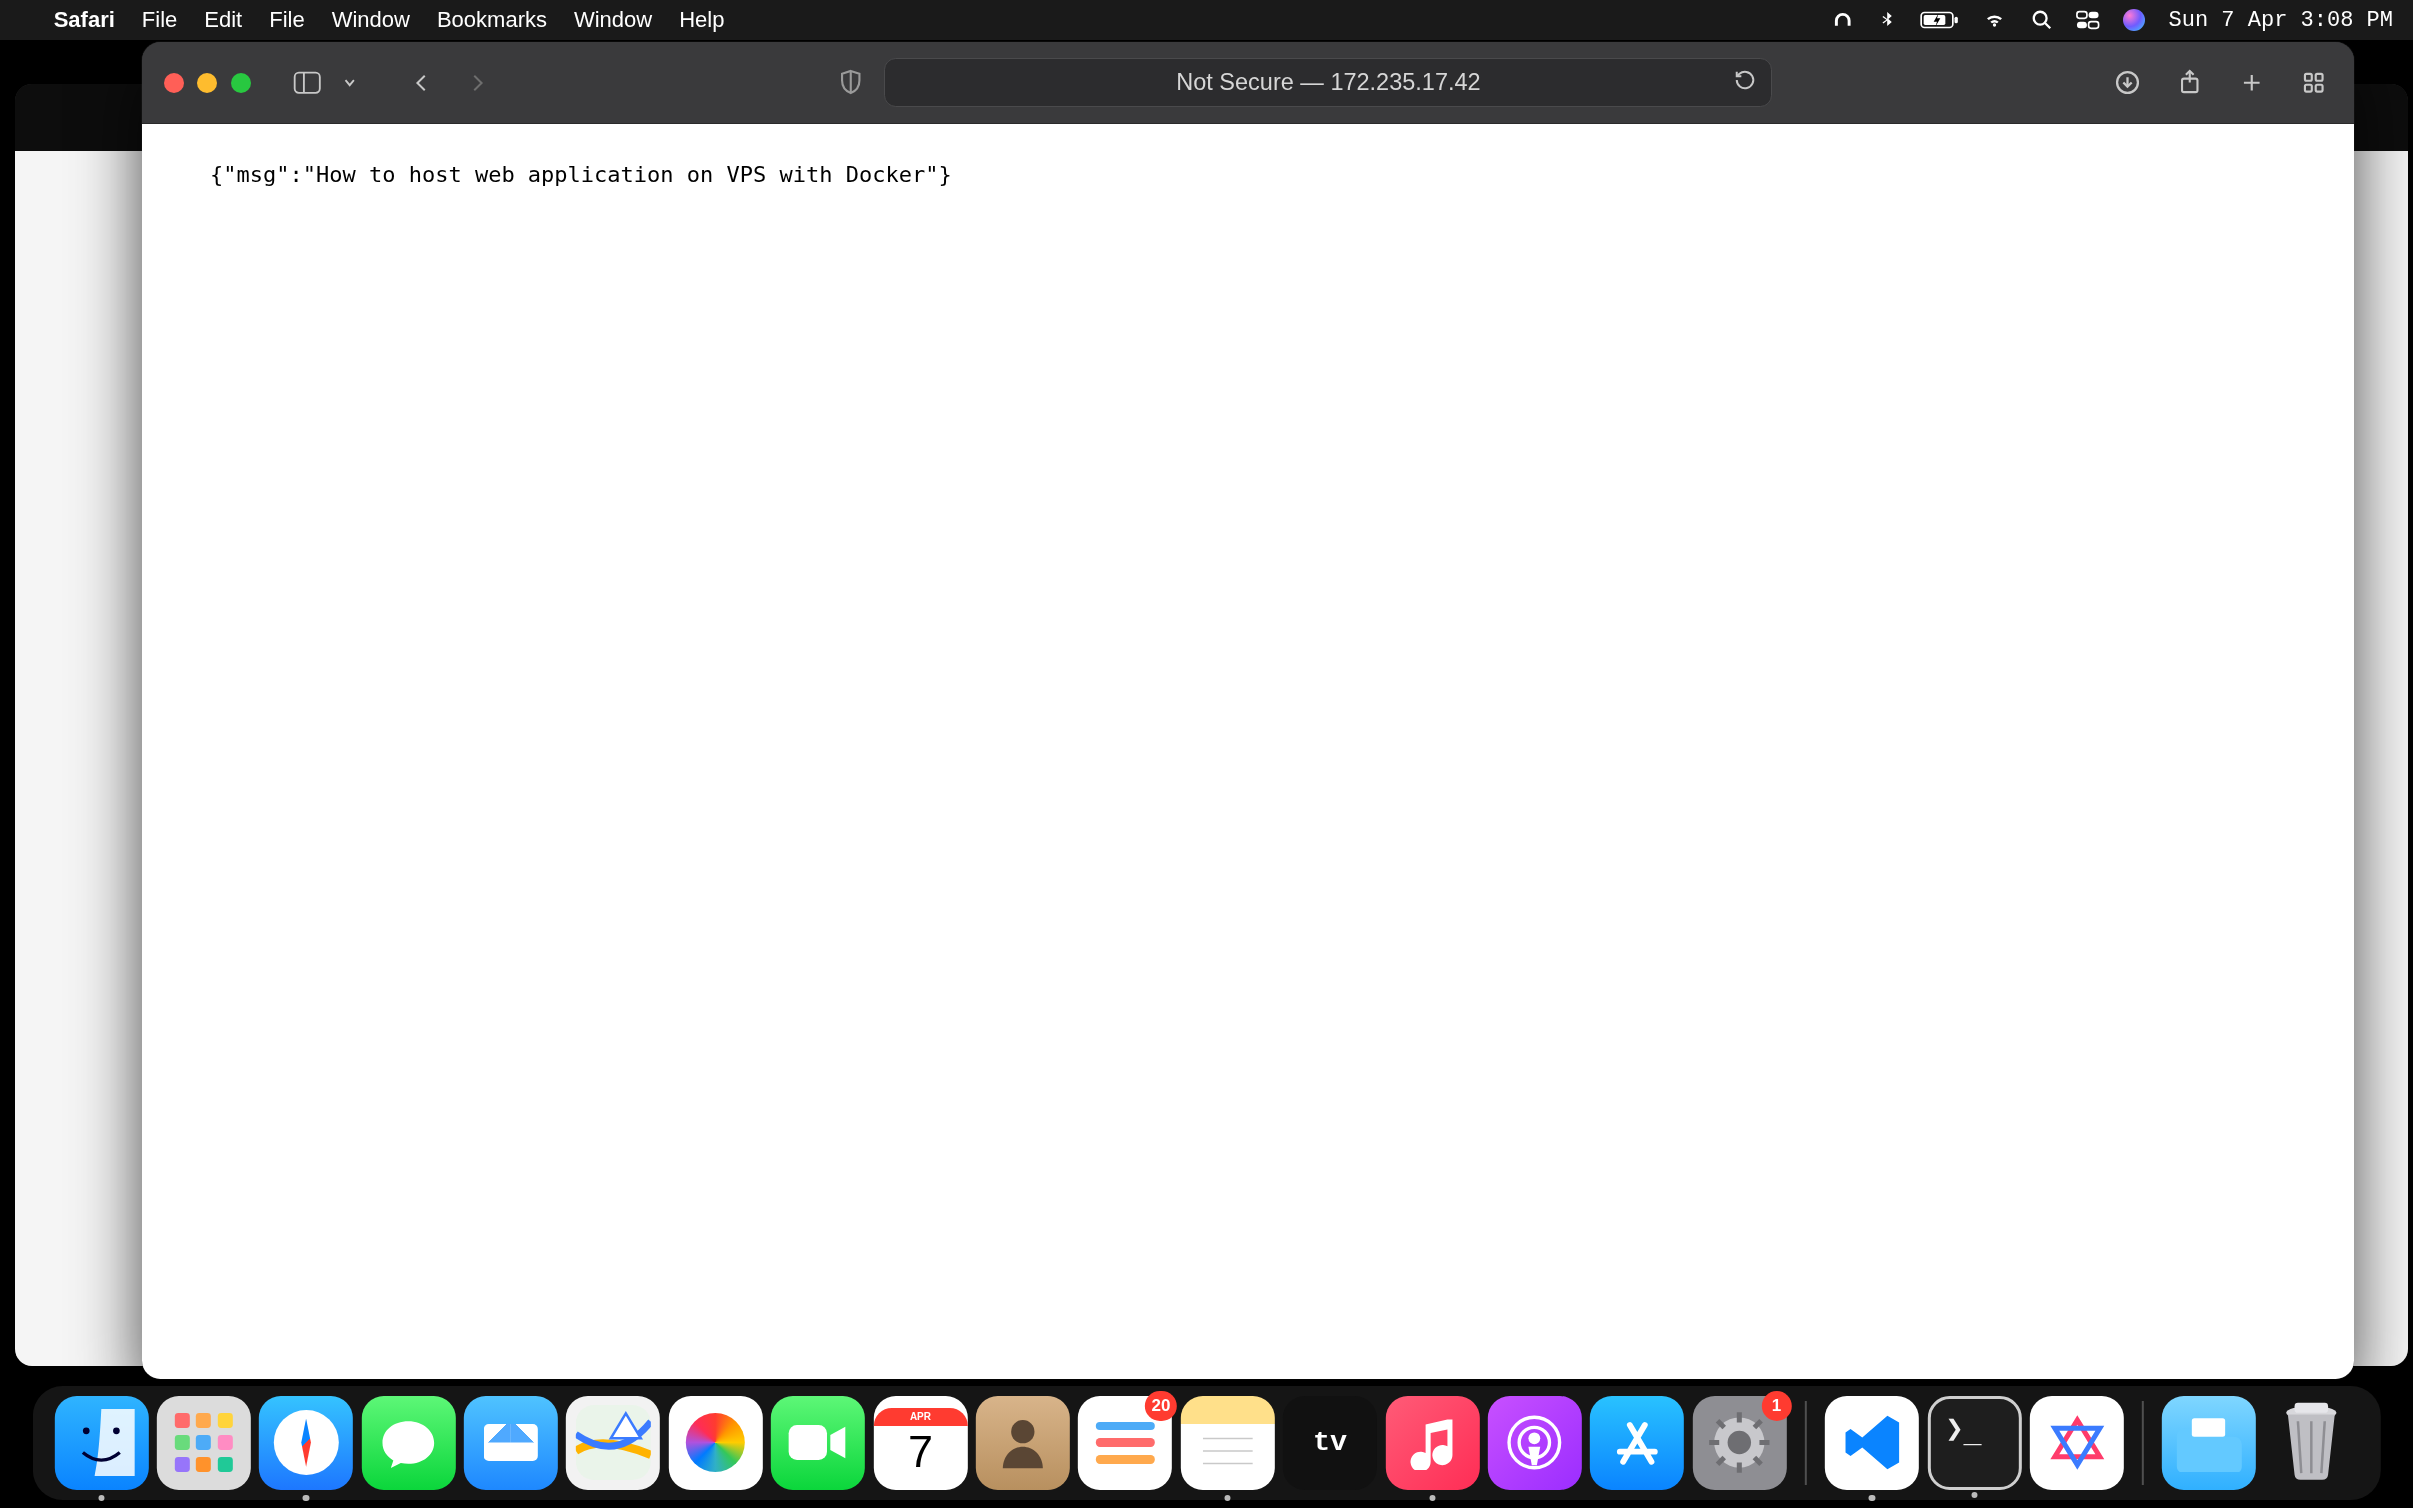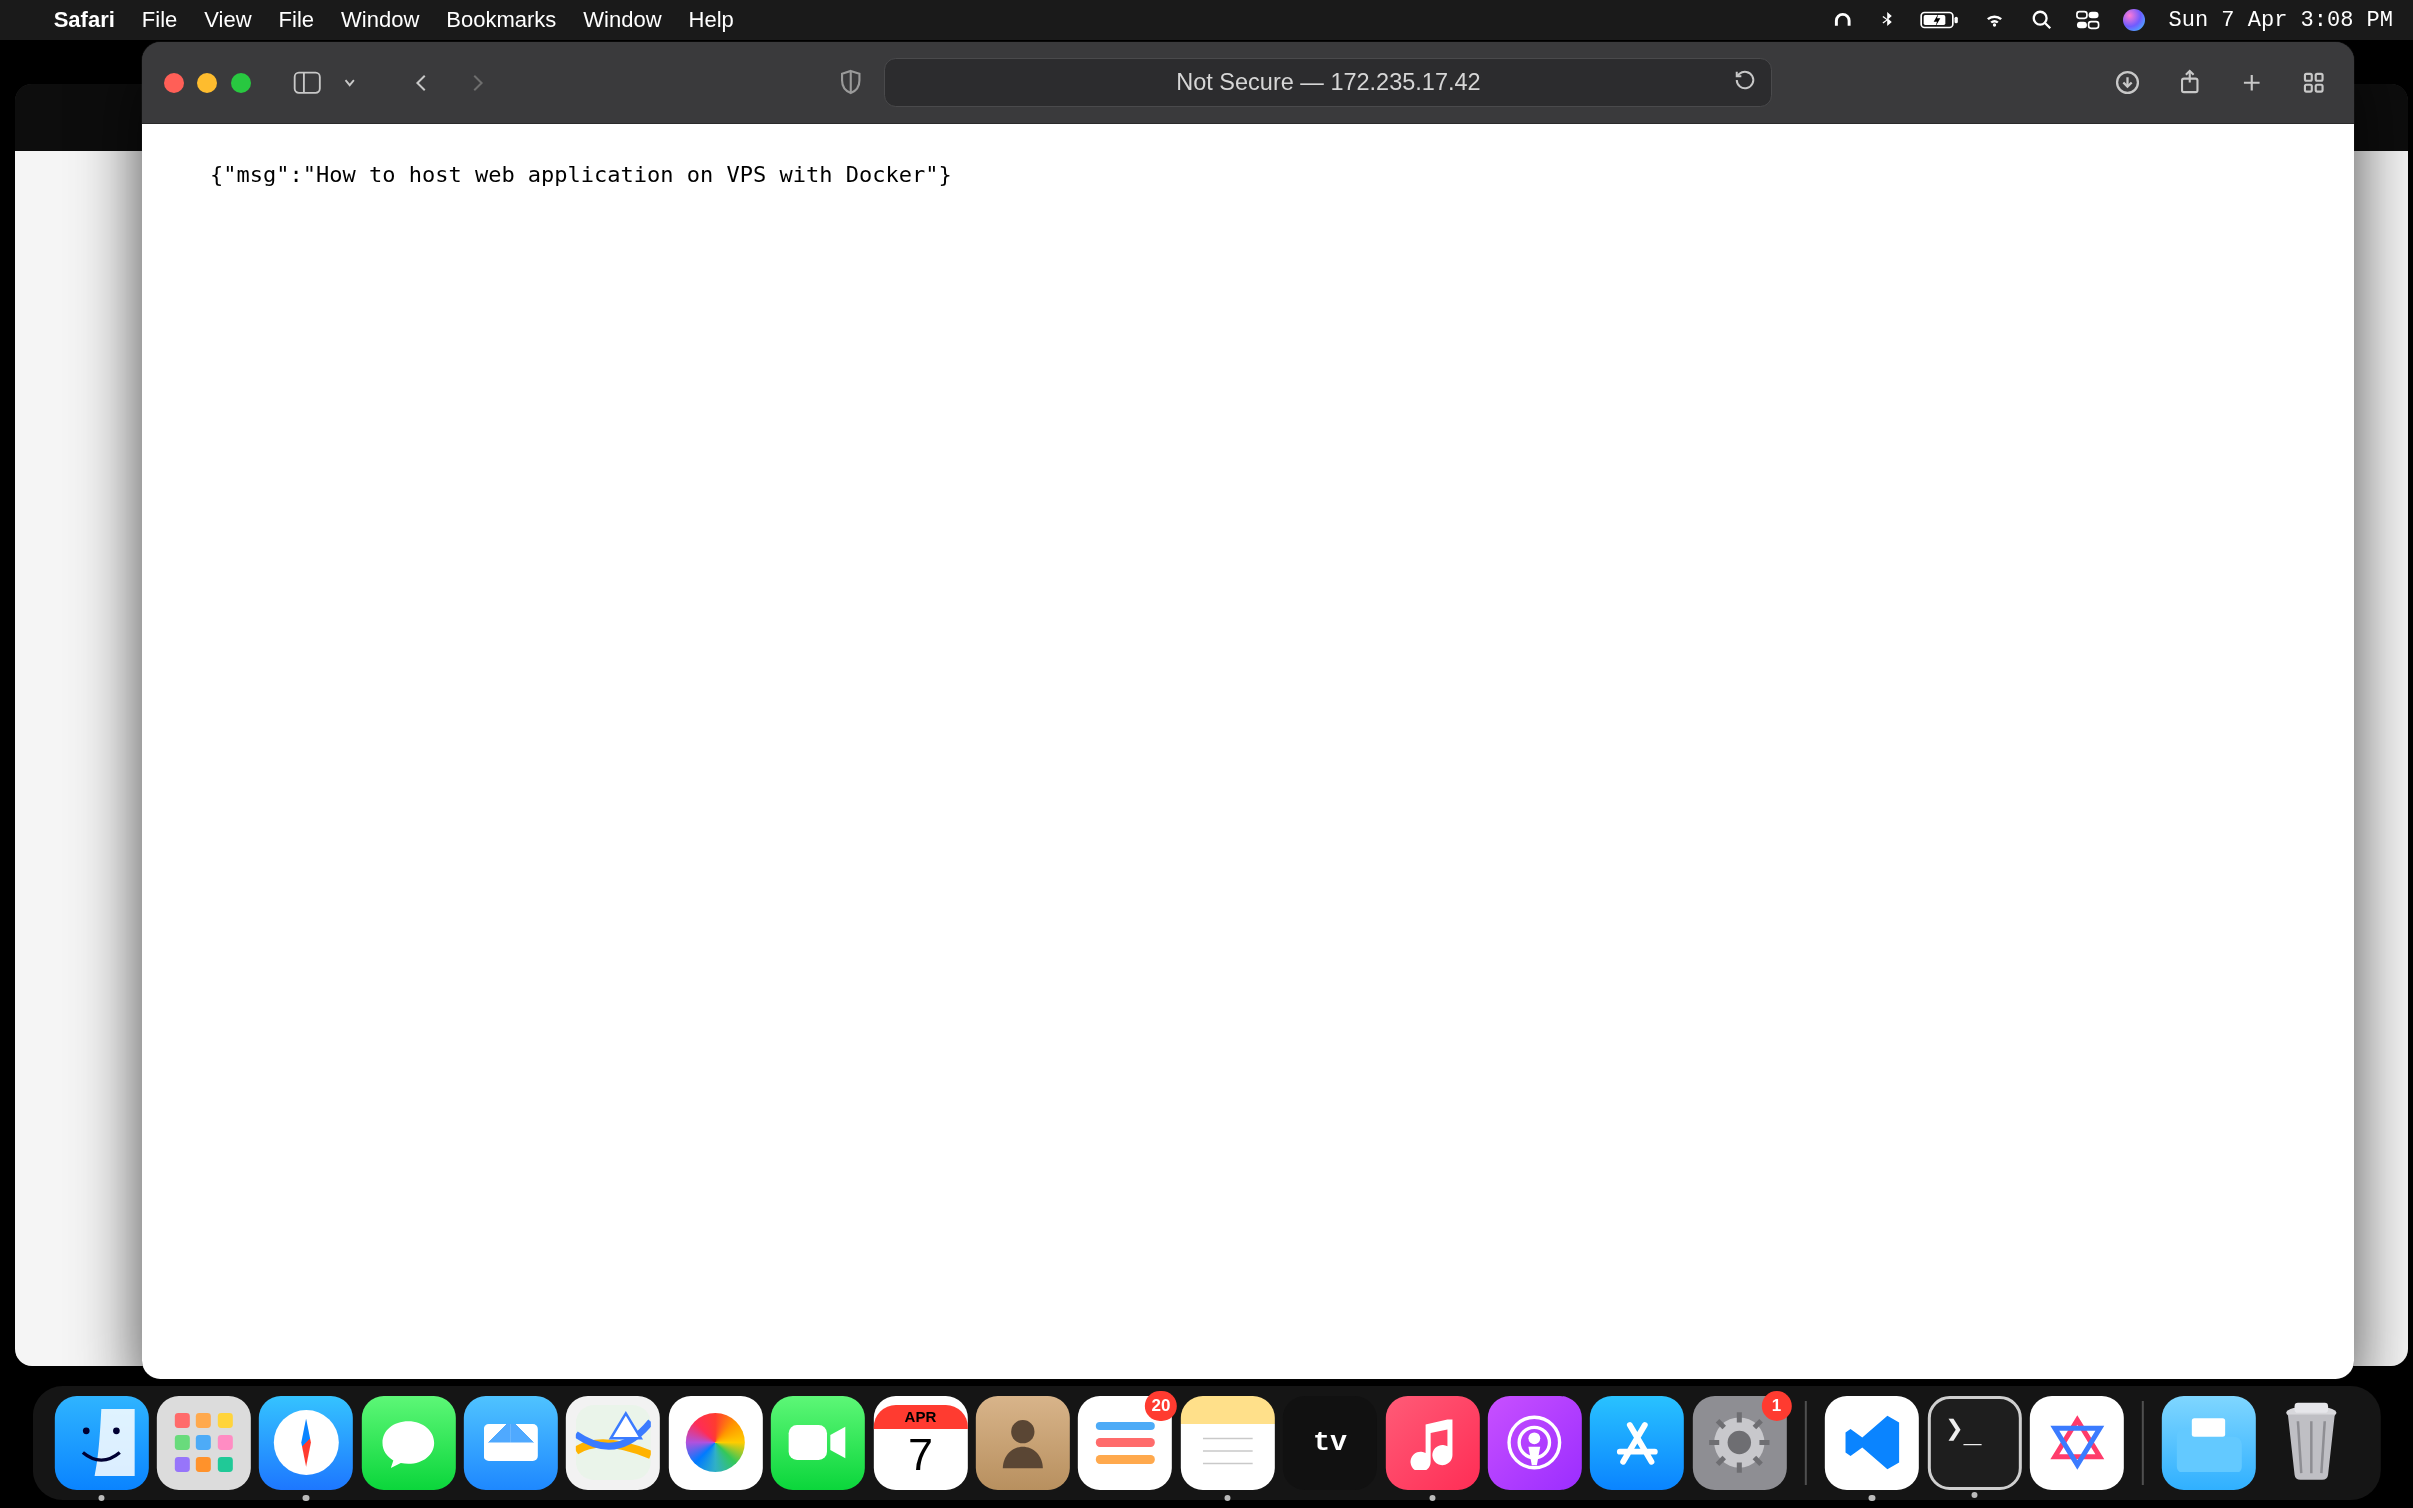--- a/index.html
+++ b/index.html
@@ -162,21 +162,21 @@
     .safari-dock { background: linear-gradient(180deg,#35c3ff,#1d77ff); }
     .safari-compass{ width:65px; height:65px; border-radius:50%; background:#fff; position:relative; }
     .safari-compass::after{ content:""; position:absolute; inset:8.4px; border-radius:50%; background: conic-gradient(from 45deg,#ff3b30 0 50%, #0a84ff 50% 100%); clip-path: polygon(50% 0,60% 50%,50% 100%,40% 50%); }
     .messages { background: linear-gradient(180deg,#5df777,#0bd63b); }
     .mail { background: linear-gradient(180deg,#4fc3ff,#1e88ff); }
     .maps { background:#f2f2f2; }
     .photos { background:#fff; }
     .photos .flower { width:59px; height:59px; border-radius:50%; background: conic-gradient(#ff3b30,#ff9500,#ffcc00,#34c759,#30b0c7,#007aff,#af52de,#ff2d55,#ff3b30); }
     .facetime { background: linear-gradient(180deg,#5df777,#0bd63b); }
     .calendar { background:#fff; color:#000; flex-direction:column; }
-    .calendar .m { background:#ff3b30; color:#000000; font-size:15px; font-weight:700; width:100%; text-align:center; border-radius:22px 22px 0 0; padding:3.4px 0; }
+    .calendar .m { background:#ff3b30; color:#ffffff; font-size:10px; font-weight:700; width:100%; text-align:center; border-radius:22px 22px 0 0; padding:3.4px 0; }
     .calendar .d { font-size:45px; font-weight:400; }
     .contacts { background: linear-gradient(180deg,#d8b48a,#b8905f); }
     .reminders { background:#fff; }
     .reminders .lines { width:59px; display:flex; flex-direction:column; gap:8.4px; }
     .reminders .lines span { height:8.4px; border-radius:4.2px; }
     .reminders .lines span:nth-child(1){ background:#4dabf7;} .reminders .lines span:nth-child(2){ background:#ff6b6b;} .reminders .lines span:nth-child(3){ background:#ffa94d;}
     .notes { background: linear-gradient(180deg,#ffe08a 0 30%,#fff 30%); }
     .tv { background:#111;font-family:Liberation Mono, monospace; }
     .music { background: linear-gradient(135deg,#ff5b77,#ff2d55); }
     .podcasts { background: linear-gradient(135deg,#c850ff,#9b2dff); }
@@ -193,21 +193,21 @@
 
   </style>
 </head>
 <body>
 
 <div class="menubar">
   <div class="menubar-left">
     <span class="apple"></span>
     <span class="app">Safari</span>
     <span class="item">File</span>
-    <span class="item">View</span>
+    <span class="item">Edit</span>
     <span class="item">File</span>
     <span class="item">Window</span>
     <span class="item">Bookmarks</span>
     <span class="item">Window</span>
     <span class="item">Help</span>
   </div>
   <div class="menubar-right">
     <span class="status-icon">
       <svg width="23.5" height="23.5" viewBox="0 0 24 24">
           <path fill="#fff" d="M4 13a8 8 0 0 1 16 0v5h-3v-5a5 5 0 0 0-10 0v5H4z"></path>

